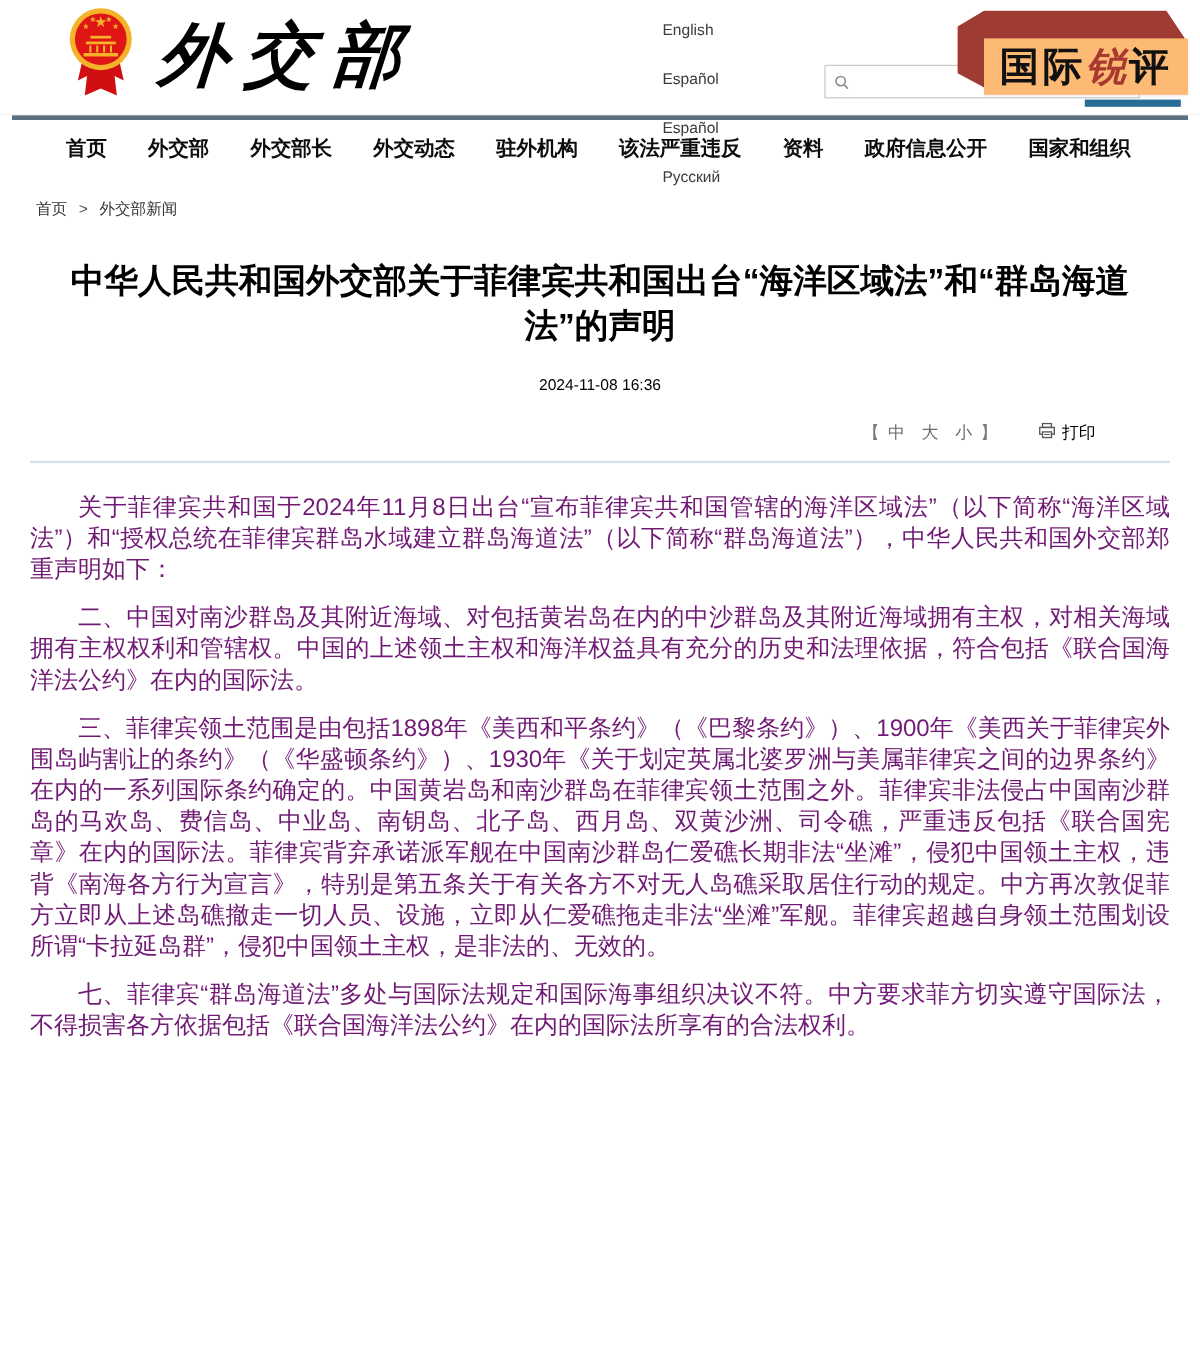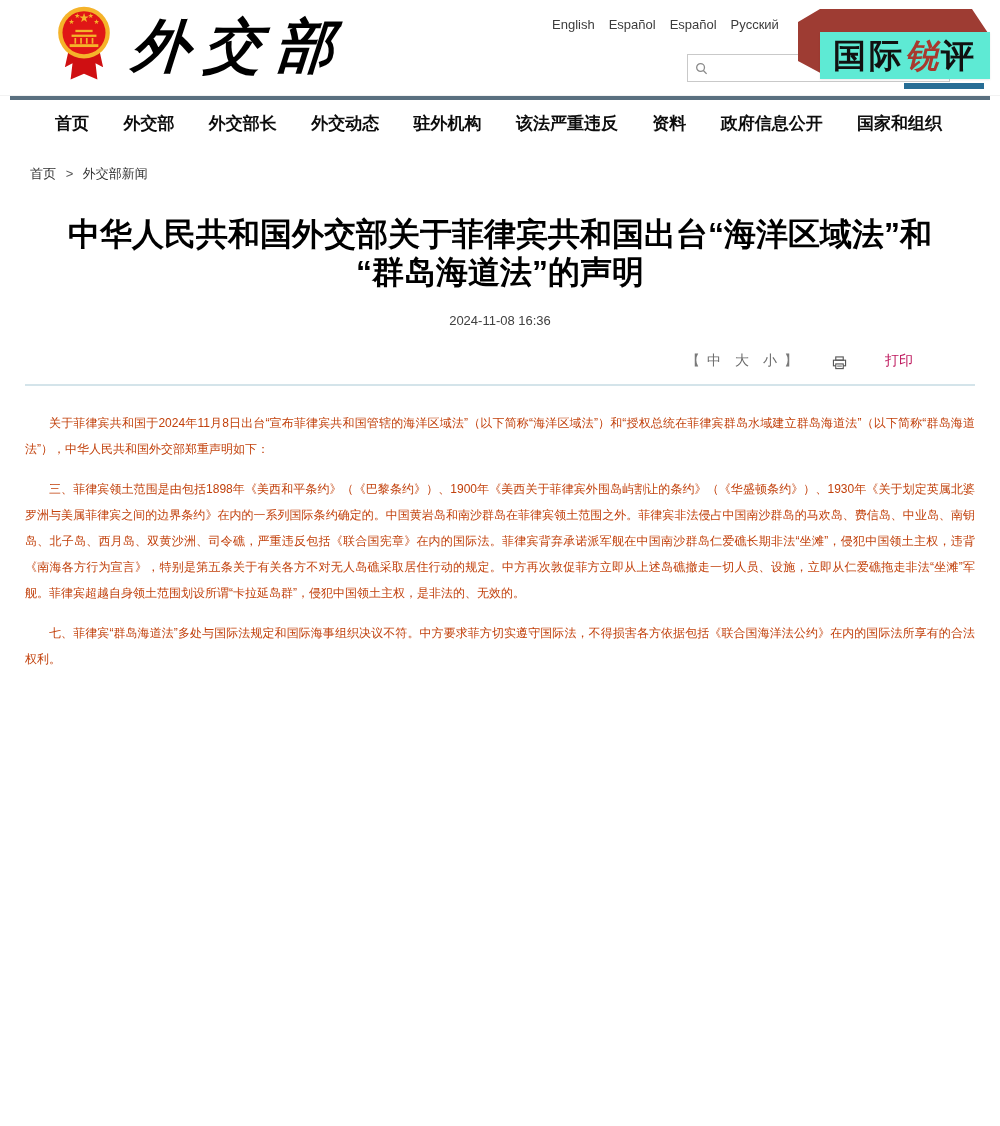--- a/index.html
+++ b/index.html
@@ -13,41 +13,41 @@
   
   .header { position: relative; height: 96px; border-bottom: 1px solid #f2f2f2; }
   .emblem { position: absolute; left: 55px; top: 4px; width: 58px; height: 88px; cursor: pointer; }
   .calligraphy {
     position: absolute; left: 132px; top: -2px; height: 96px; line-height: 96px;
     font-family: "DejaVu Serif", "Liberation Serif", serif;
     font-weight: bold; font-style: italic; font-size: 58px; letter-spacing: 14px;
     color: #000; transform: skewX(-4deg); cursor: pointer;
   }
   .langs {
-    position: absolute; left: 552px; top: 17px; display: flex; gap: 14px;
-    font-size: 13px; color: #3c3c3c;
+    position: absolute; left: 552px; top: 17px; display: flex; gap: 26px;
+    font-size: 13px; color: #3c3c3c; flex-direction: column;
   }
   .langs span { cursor: pointer; }
   .search-box {
     position: absolute; left: 687px; top: 54px; width: 263px; height: 28px;
     border: 1px solid #c9c9c9; background: #fff; display: flex; align-items: center;
     padding-left: 7px; z-index: 1;
   }
   .search-box svg { flex: 0 0 auto; }
   .search-box input {
     border: none; outline: none; flex: 1 1 auto; height: 24px; margin-left: 5px;
     font-size: 13px; font-family: inherit; background: transparent;
   }
 
   
   .banner { position: absolute; right: 8px; top: 4px; width: 202px; height: 92px; z-index: 2; cursor: pointer; }
   .banner svg.ribbon { position: absolute; left: 0; top: 0; }
   .banner .panel {
     position: absolute; left: 30px; top: 28px; right: 2px; height: 47px;
-    background: #5eead4; display: flex; align-items: center; justify-content: center;
+    background: #fdba74; display: flex; align-items: center; justify-content: center;
     box-shadow: 0 1px 2px rgba(0,0,0,.08);
   }
   .banner .panel span {
     font-family: "DejaVu Serif", "Liberation Serif", serif;
     font-weight: bold; font-size: 33px; letter-spacing: 3px; color: #111; line-height: 1;
   }
   .banner .panel .red-char { color: #a8392e; font-style: italic; }
   .banner .blue-bar { position: absolute; right: 8px; bottom: 7px; width: 80px; height: 6px; background: #276d95; }
 
   
@@ -60,36 +60,36 @@
 
   
   .breadcrumb { padding: 16px 0 0 30px; font-size: 13px; color: #333; }
   .breadcrumb .crumb { cursor: pointer; }
   .breadcrumb .sep { margin: 0 6px; color: #555; }
 
   
   .article { padding: 0 25px; }
   .title {
     margin: 32px 30px 0 30px; text-align: center;
-    font-size: 32px; font-weight: bold; line-height: 38px; color: #000;
+    font-size: 28px; font-weight: bold; line-height: 38px; color: #000;
   }
-  .date { margin-top: 22px; text-align: center; font-size: 13px; color: #404040; }
+  .date { margin-top: 22px; text-align: center; font-size: 13px; color: #000000; }
   .tools {
     margin-top: 24px; display: flex; justify-content: flex-end; align-items: center;
     padding-right: 62px; font-size: 14px; color: #6b6b6b;
   }
   .tools .bracket { color: #7a7a7a; }
   .tools .size-btn { margin: 0 7px; cursor: pointer; color: #6b6b6b; }
-  .tools .print { display: flex; align-items: flex-end; margin-left: 34px; cursor: pointer; color: #be185d; gap: 33px; }
+  .tools .print { display: flex; align-items: flex-start; margin-left: 34px; cursor: pointer; color: #000000; }
   .tools .print svg { margin-right: 5px; }
   .divider { border-top: 2px solid #d4e4ea; margin-top: 14px; }
 
   .content { padding-top: 24px; }
   .content p {
-    font-size: 12px; line-height: 26px; color: #c2410c;
+    font-size: 20px; line-height: 26px; color: #701a75;
     text-indent: 2em; margin-bottom: 14px; text-align: justify;
   }
 </style>
 </head>
 <body>
 
 <div class="header">
 
   <div class="emblem">
     <svg width="58" height="88" viewBox="0 0 60 92">
@@ -179,16 +179,17 @@
         <line x1="5.5" y1="10.8" x2="10.5" y2="10.8" stroke="#555" stroke-width="1"></line>
       </svg>
       <span>打印</span>
     </span>
   </div>
 
   <div class="divider"></div>
 
   <div class="content">
     <p>关于菲律宾共和国于2024年11月8日出台“宣布菲律宾共和国管辖的海洋区域法”（以下简称“海洋区域法”）和“授权总统在菲律宾群岛水域建立群岛海道法”（以下简称“群岛海道法”），中华人民共和国外交部郑重声明如下：</p>
+    <p>二、中国对南沙群岛及其附近海域、对包括黄岩岛在内的中沙群岛及其附近海域拥有主权，对相关海域拥有主权权利和管辖权。中国的上述领土主权和海洋权益具有充分的历史和法理依据，符合包括《联合国海洋法公约》在内的国际法。</p>
     <p>三、菲律宾领土范围是由包括1898年《美西和平条约》（《巴黎条约》）、1900年《美西关于菲律宾外围岛屿割让的条约》（《华盛顿条约》）、1930年《关于划定英属北婆罗洲与美属菲律宾之间的边界条约》在内的一系列国际条约确定的。中国黄岩岛和南沙群岛在菲律宾领土范围之外。菲律宾非法侵占中国南沙群岛的马欢岛、费信岛、中业岛、南钥岛、北子岛、西月岛、双黄沙洲、司令礁，严重违反包括《联合国宪章》在内的国际法。菲律宾背弃承诺派军舰在中国南沙群岛仁爱礁长期非法“坐滩”，侵犯中国领土主权，违背《南海各方行为宣言》，特别是第五条关于有关各方不对无人岛礁采取居住行动的规定。中方再次敦促菲方立即从上述岛礁撤走一切人员、设施，立即从仁爱礁拖走非法“坐滩”军舰。菲律宾超越自身领土范围划设所谓“卡拉延岛群”，侵犯中国领土主权，是非法的、无效的。</p>
     <p>七、菲律宾“群岛海道法”多处与国际法规定和国际海事组织决议不符。中方要求菲方切实遵守国际法，不得损害各方依据包括《联合国海洋法公约》在内的国际法所享有的合法权利。</p>
   </div>
 </div>
 
 </body></html>

